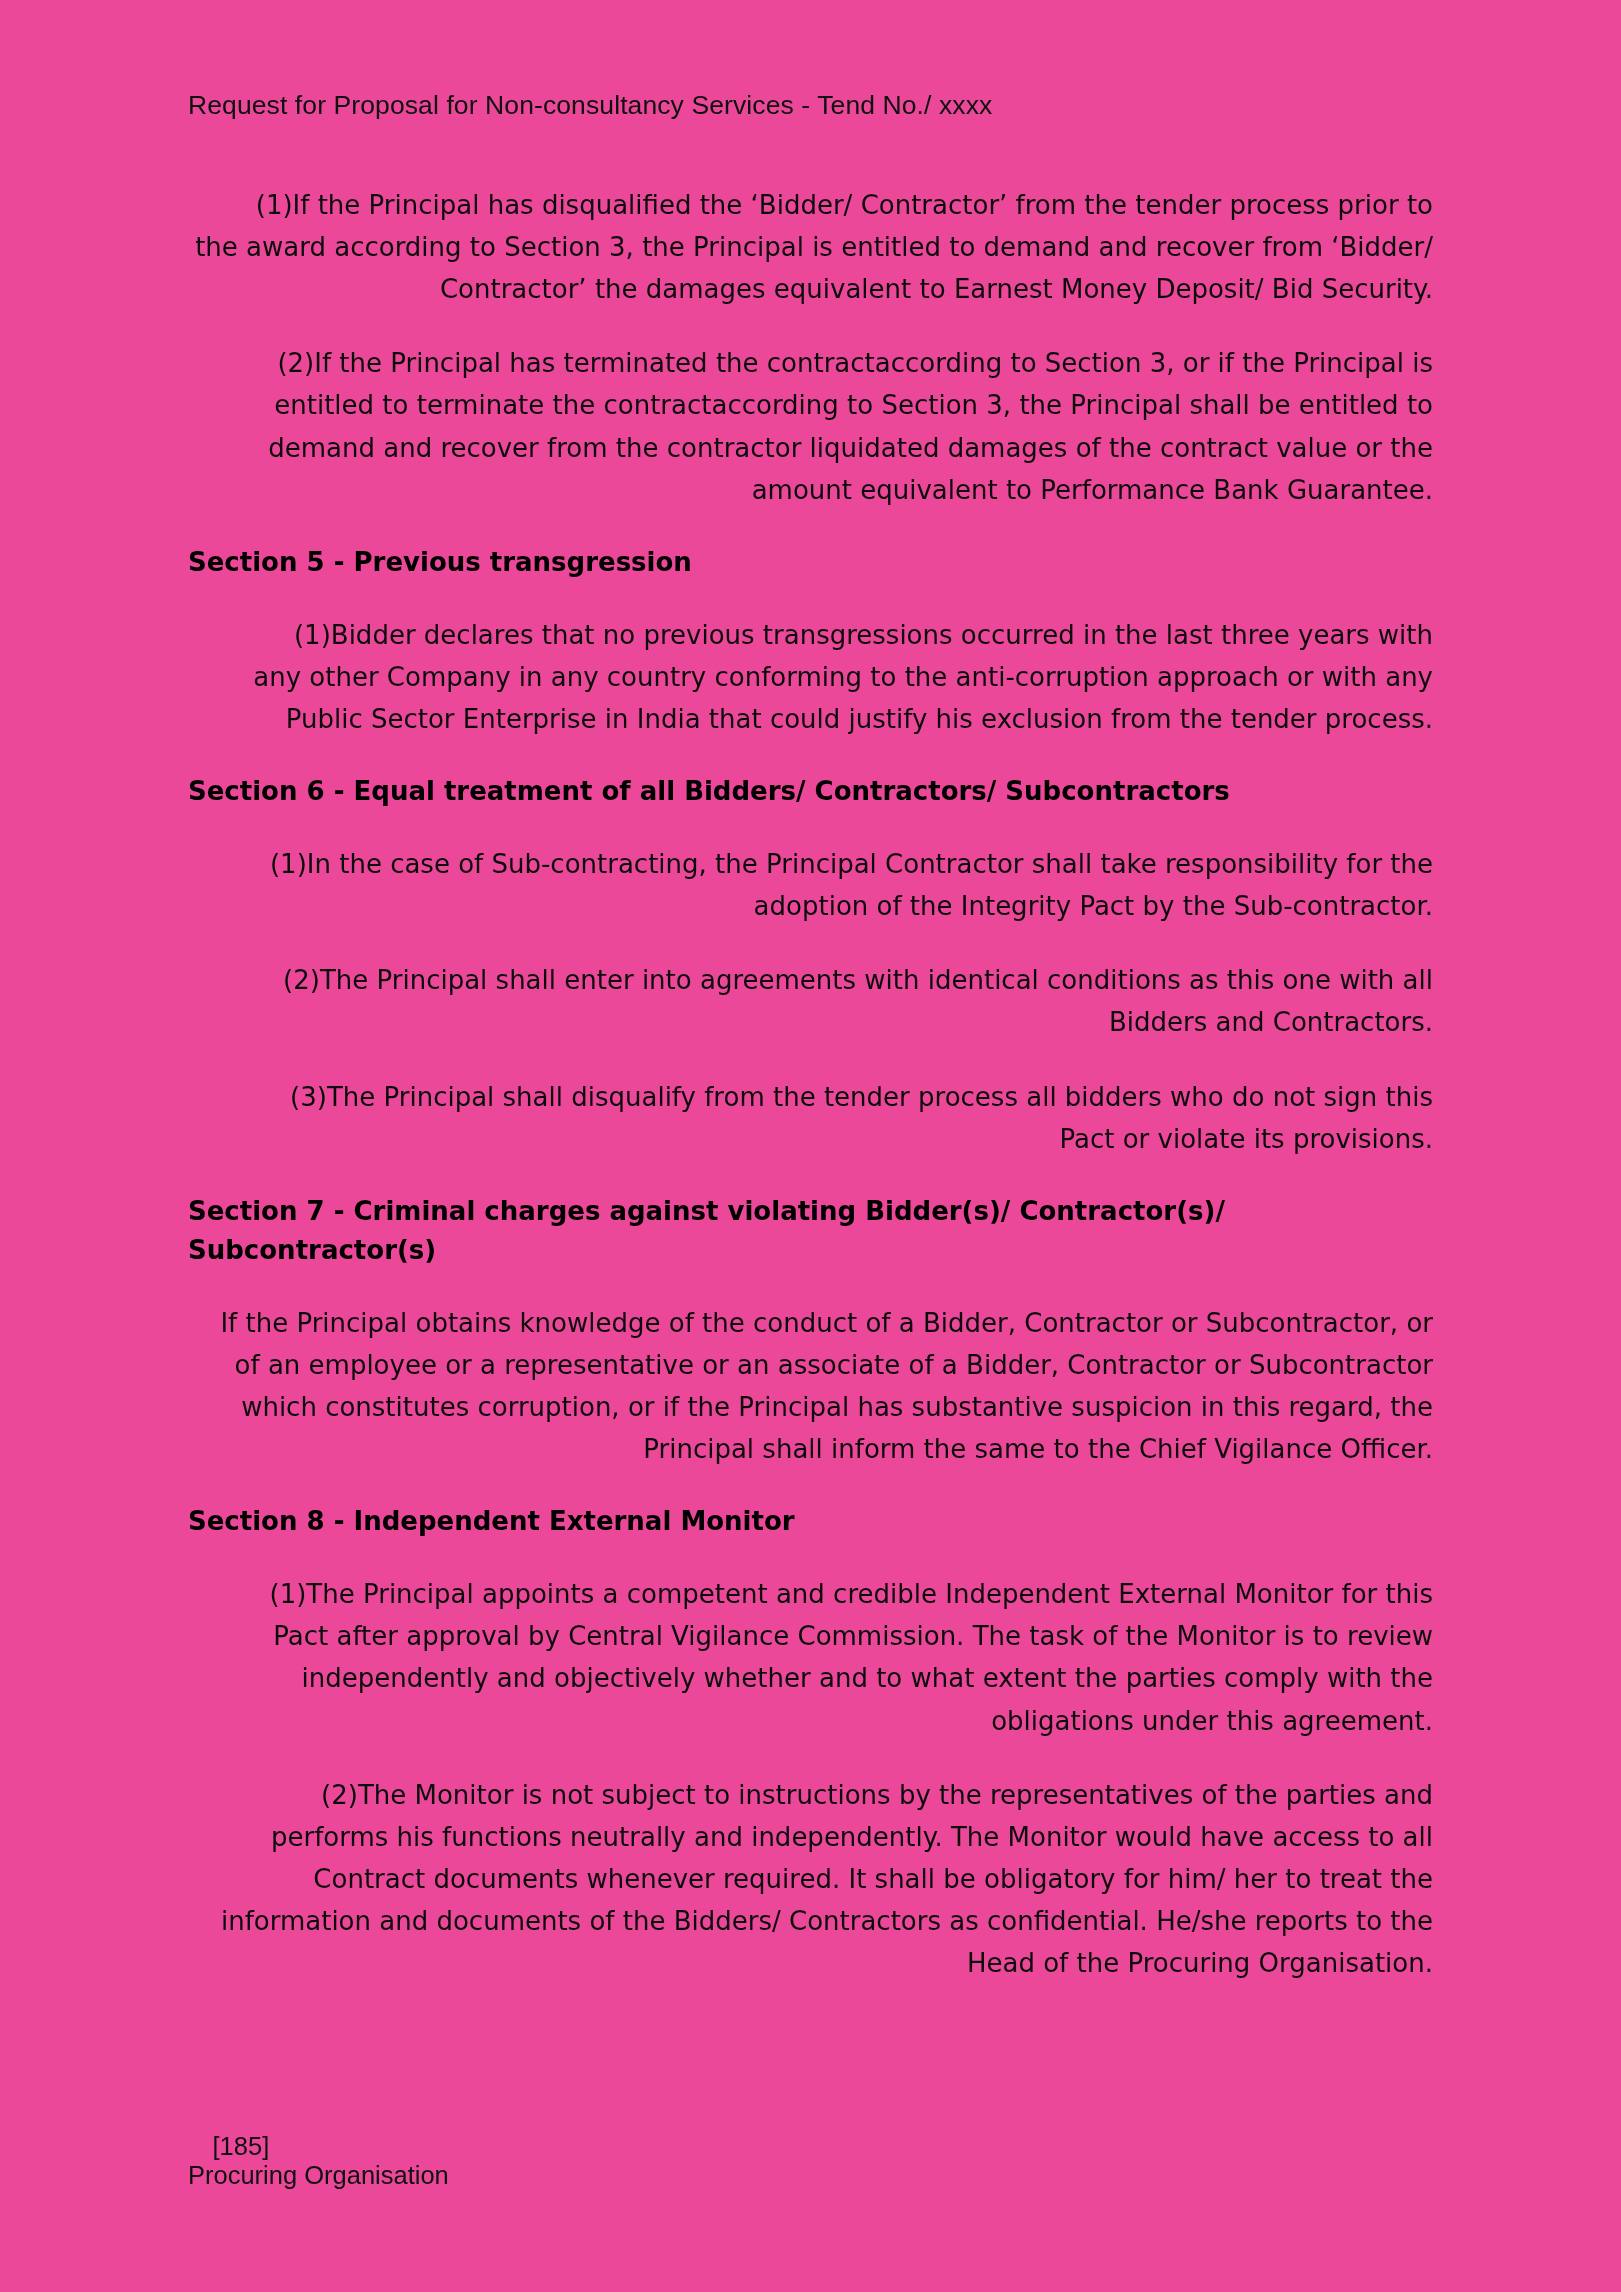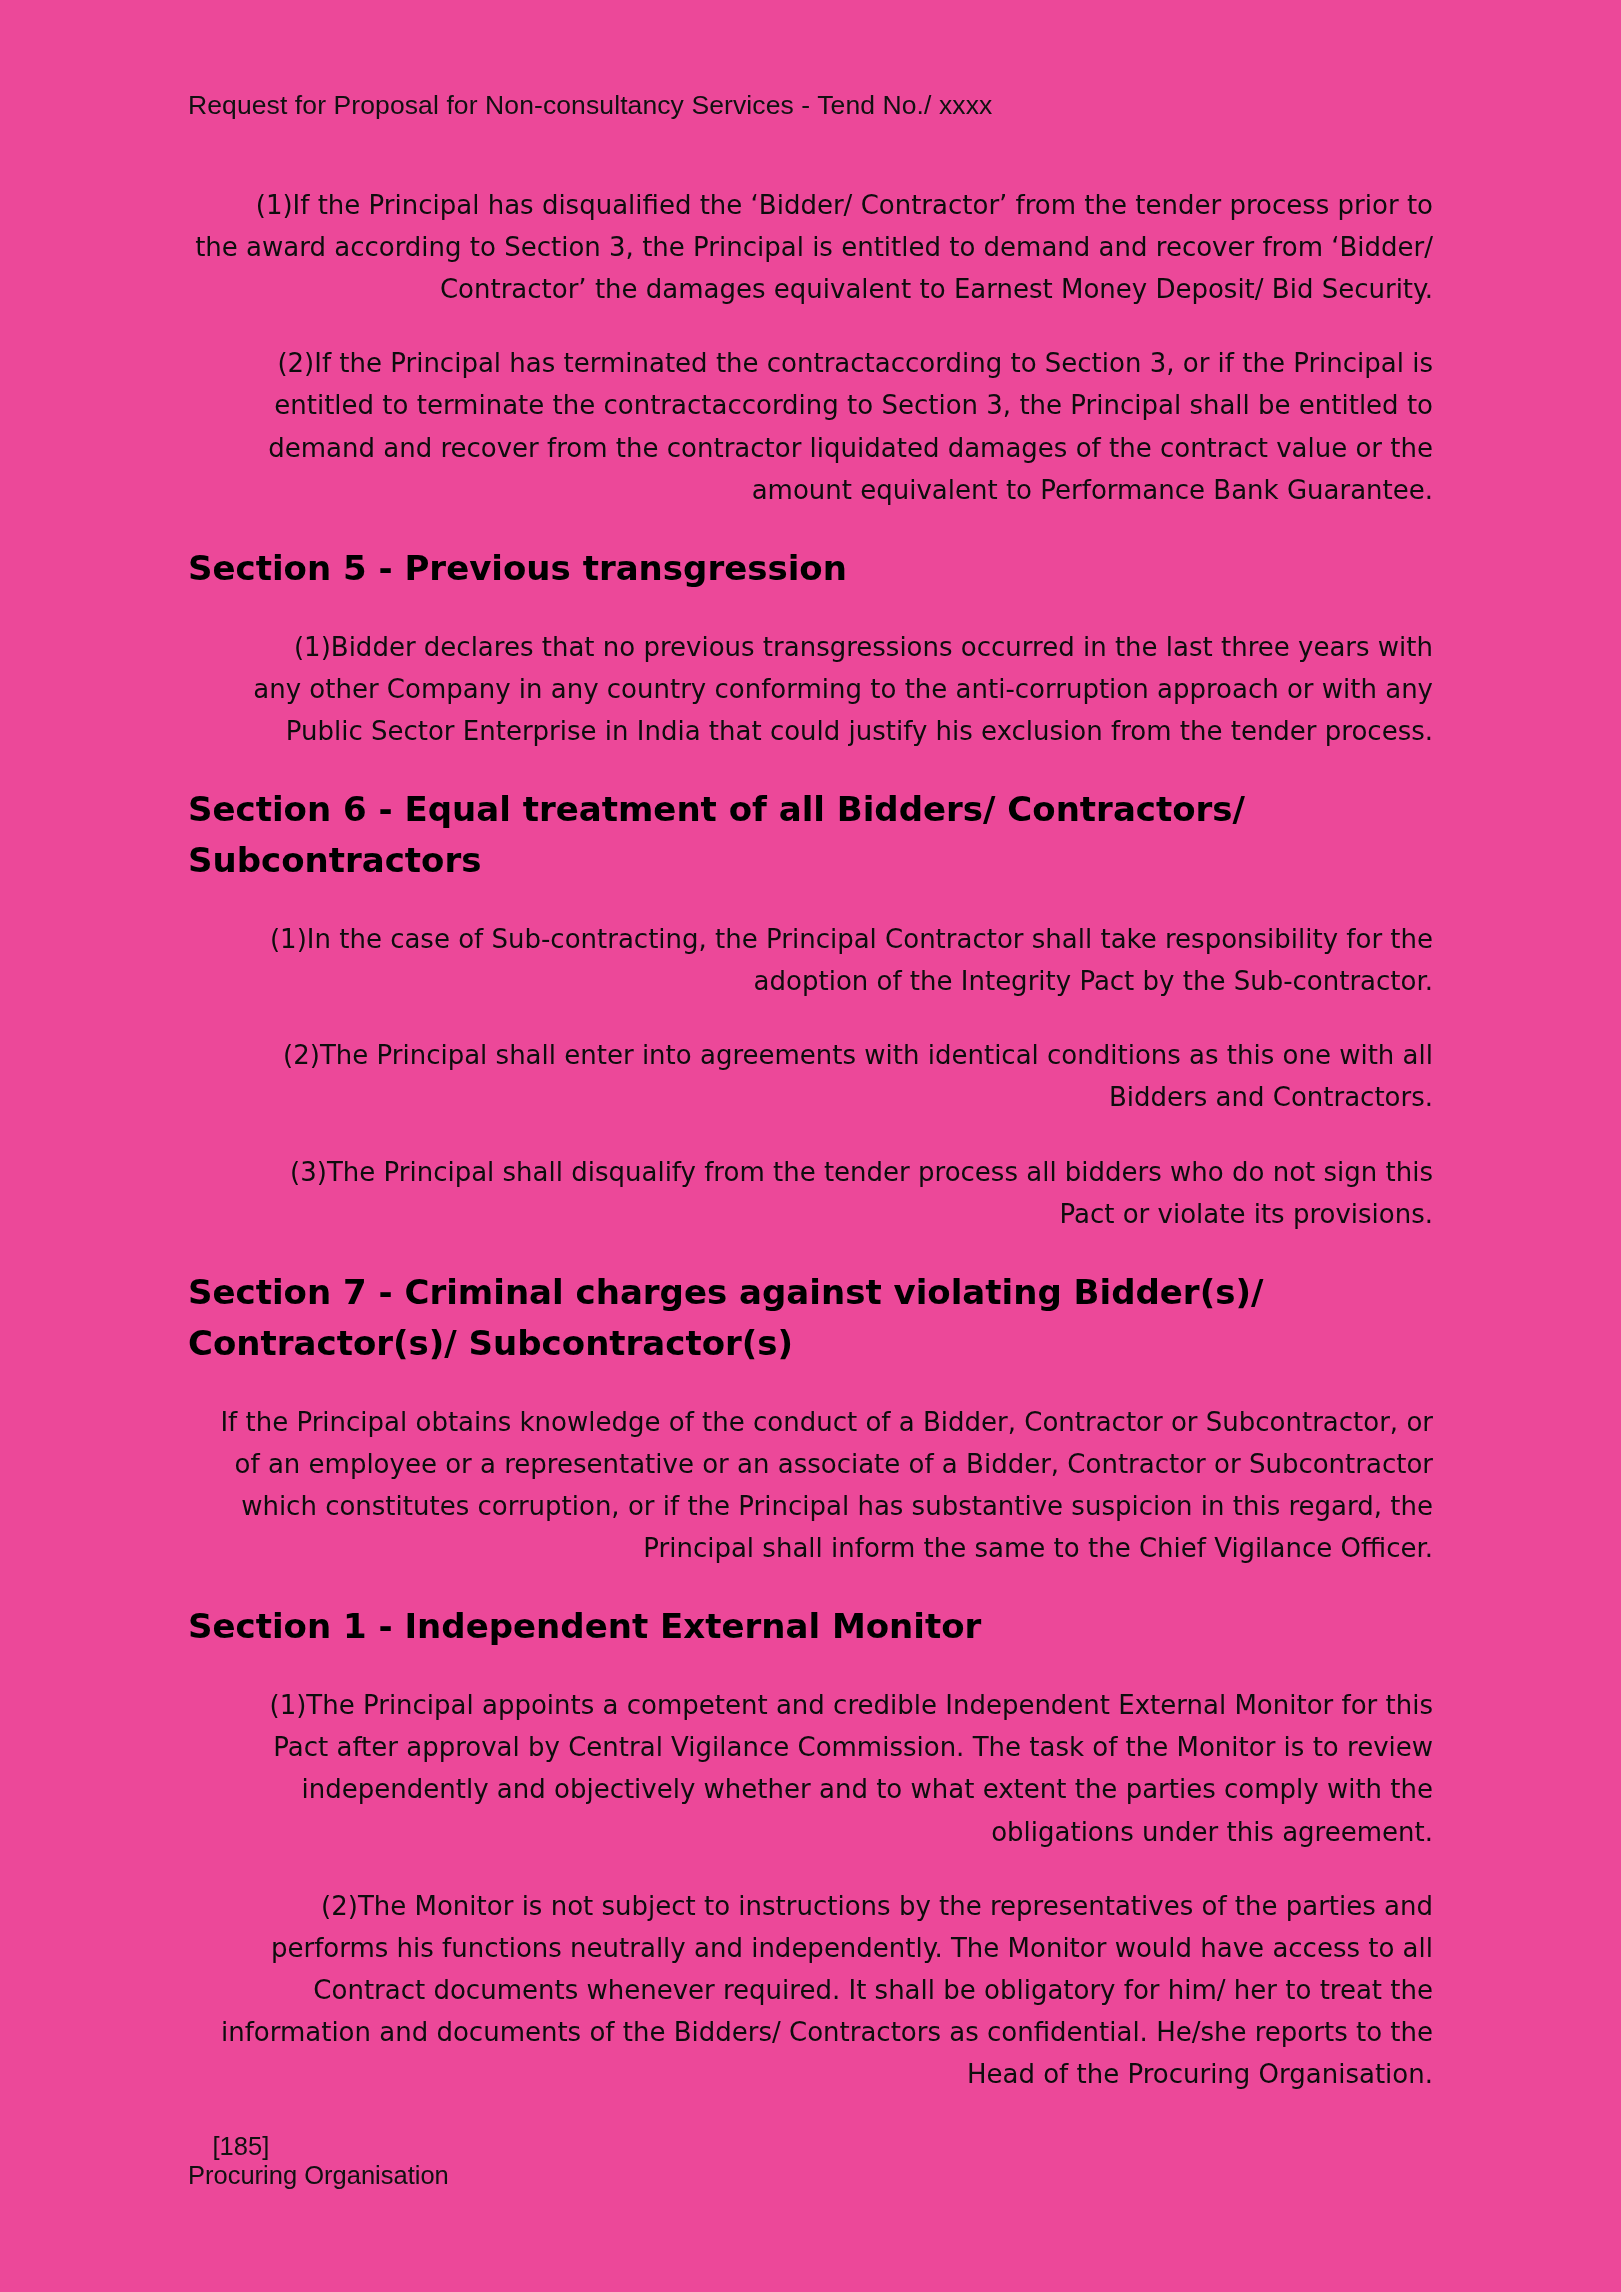--- a/index.html
+++ b/index.html
@@ -43,21 +43,21 @@
     text-align: right;
     color: #0d0d0d;
     font-family: "DejaVu Sans", sans-serif;
     font-weight: 400;
   }
   p.para .num {
     display: inline-block;
     width: 93px;
   }
   h2.section-heading {
-    font-size: 34px;
+    font-size: 26px;
     line-height: 1.5;
     font-weight: bold;
     margin: 0 0 32px 0;
     color: #000000;
     font-family: "DejaVu Sans", sans-serif;
   }
   .footer {
     position: absolute;
     left: 188px;
     right: 188px;
@@ -116,21 +116,21 @@
       <p class="para">
         <span class="num">(3)</span><span>The Principal shall disqualify from the tender process all bidders who do not sign this Pact or violate its provisions.</span>
       </p>
 
       <h2 class="section-heading">Section 7 - Criminal charges against violating Bidder(s)/ Contractor(s)/ Subcontractor(s)</h2>
 
       <p class="para">
         <span>If the Principal obtains knowledge of the conduct of a Bidder, Contractor or Subcontractor, or of an employee or a representative or an associate of a Bidder, Contractor or Subcontractor which constitutes corruption, or if the Principal has substantive suspicion in this regard, the Principal shall inform the same to the Chief Vigilance Officer.</span>
       </p>
 
-      <h2 class="section-heading">Section 1 - Independent External Monitor</h2>
+      <h2 class="section-heading">Section 8 - Independent External Monitor</h2>
 
       <p class="para">
         <span class="num">(1)</span><span>The Principal appoints a competent and credible Independent External Monitor for this Pact after approval by Central Vigilance Commission. The task of the Monitor is to review independently and objectively whether and to what extent the parties comply with the obligations under this agreement.</span>
       </p>
 
       <p class="para">
         <span class="num">(2)</span><span>The Monitor is not subject to instructions by the representatives of the parties and performs his functions neutrally and independently. The Monitor would have access to all Contract documents whenever required. It shall be obligatory for him/ her to treat the information and documents of the Bidders/ Contractors as confidential. He/she reports to the Head of the Procuring Organisation.</span>
       </p>
 
     </div>

